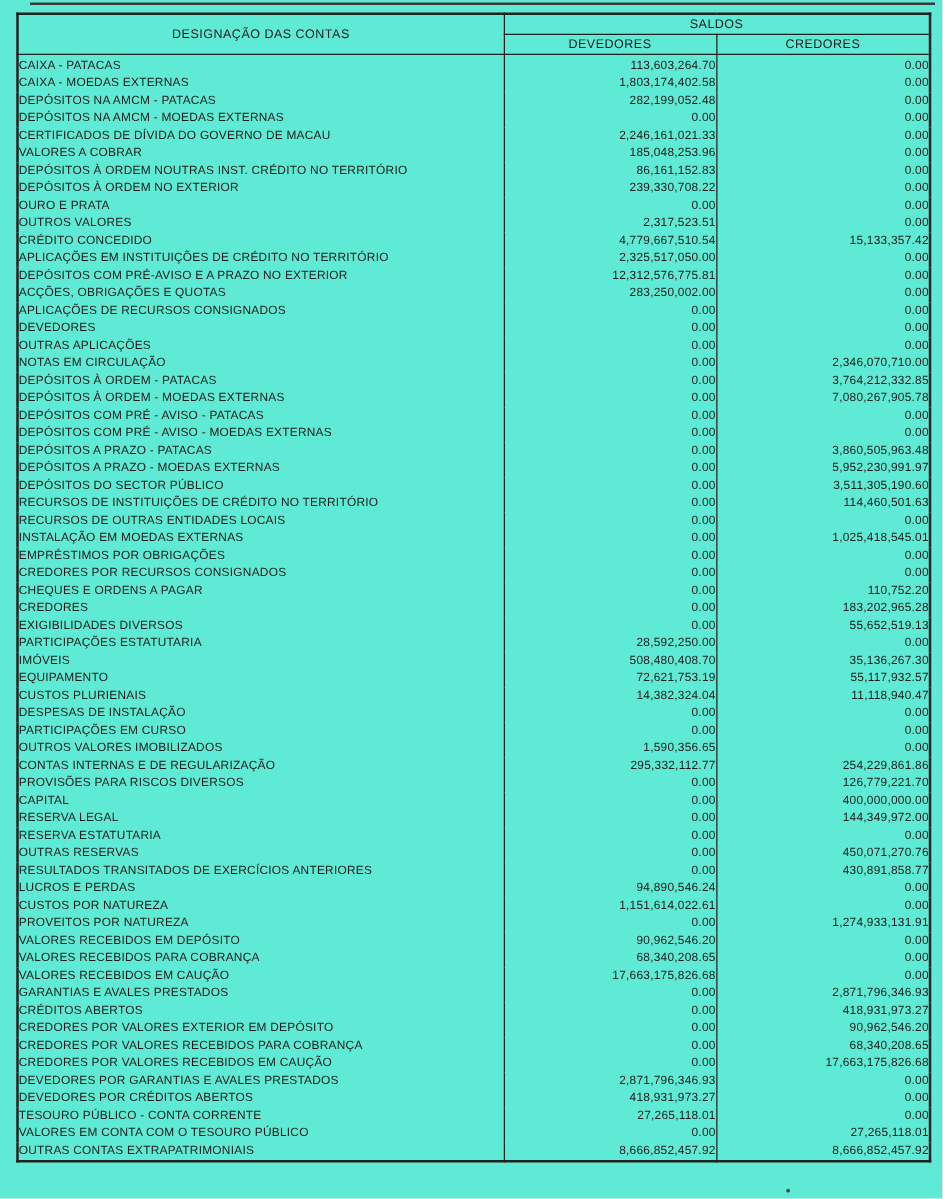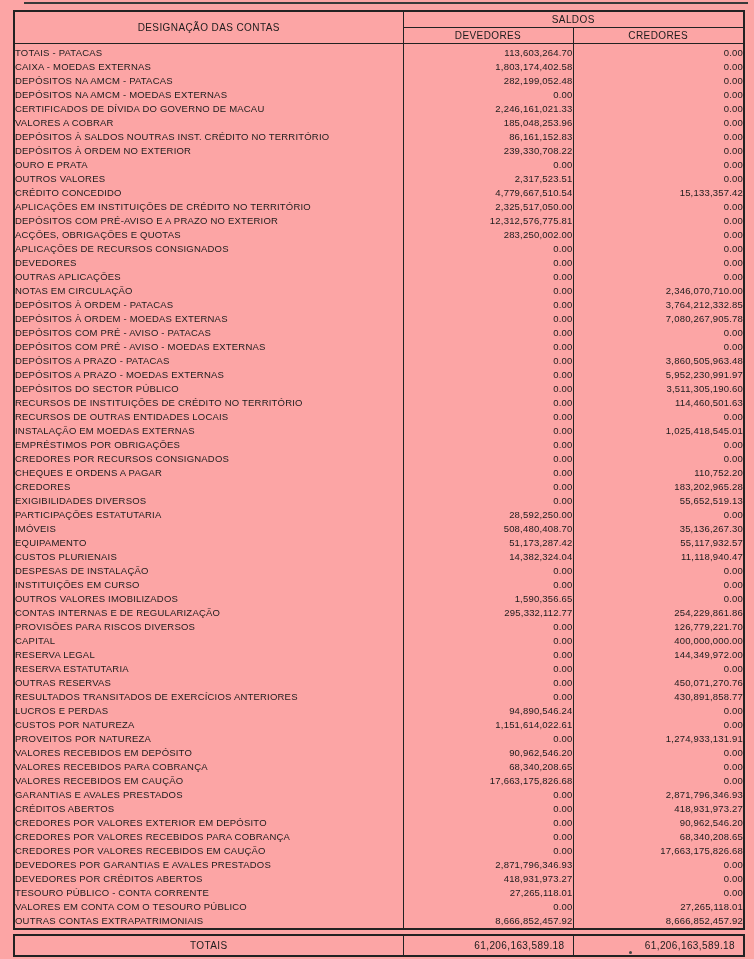--- a/index.html
+++ b/index.html
@@ -6,21 +6,21 @@
     margin: 0;
     padding: 0;
     background: #ffffff;
     font-family: "Liberation Sans", sans-serif;
     color: #1c1c1c;
   }
   .page {
     position: relative;
     width: 754px;
     height: 959px;
-    background: #fca5a5;
+    background: #5eead4;
     overflow: hidden;
   }
   .scan-line-top {
     position: absolute;
     top: 2px;
     left: 24px;
     width: 724px;
     height: 2px;
     background: #3a3a3a;
   }
@@ -125,21 +125,21 @@
           <th colspan="2">SALDOS</th>
         </tr>
         <tr>
           <th>DEVEDORES</th>
           <th>CREDORES</th>
         </tr>
       </thead>
       <tbody class="accounts">
 
       <tr>
-            <td class="td-name">TOTAIS - PATACAS</td>
+            <td class="td-name">CAIXA - PATACAS</td>
             <td class="td-dev">113,603,264.70</td>
             <td class="td-cred">0.00</td>
           </tr>
           <tr>
             <td class="td-name">CAIXA - MOEDAS EXTERNAS</td>
             <td class="td-dev">1,803,174,402.58</td>
             <td class="td-cred">0.00</td>
           </tr>
           <tr>
             <td class="td-name">DEPÓSITOS NA AMCM - PATACAS</td>
@@ -155,21 +155,21 @@
             <td class="td-name">CERTIFICADOS DE DÍVIDA DO GOVERNO DE MACAU</td>
             <td class="td-dev">2,246,161,021.33</td>
             <td class="td-cred">0.00</td>
           </tr>
           <tr>
             <td class="td-name">VALORES A COBRAR</td>
             <td class="td-dev">185,048,253.96</td>
             <td class="td-cred">0.00</td>
           </tr>
           <tr>
-            <td class="td-name">DEPÓSITOS À SALDOS NOUTRAS INST. CRÉDITO NO TERRITÓRIO</td>
+            <td class="td-name">DEPÓSITOS À ORDEM NOUTRAS INST. CRÉDITO NO TERRITÓRIO</td>
             <td class="td-dev">86,161,152.83</td>
             <td class="td-cred">0.00</td>
           </tr>
           <tr>
             <td class="td-name">DEPÓSITOS À ORDEM NO EXTERIOR</td>
             <td class="td-dev">239,330,708.22</td>
             <td class="td-cred">0.00</td>
           </tr>
           <tr>
             <td class="td-name">OURO E PRATA</td>
@@ -301,35 +301,35 @@
             <td class="td-dev">28,592,250.00</td>
             <td class="td-cred">0.00</td>
           </tr>
           <tr>
             <td class="td-name">IMÓVEIS</td>
             <td class="td-dev">508,480,408.70</td>
             <td class="td-cred">35,136,267.30</td>
           </tr>
           <tr>
             <td class="td-name">EQUIPAMENTO</td>
-            <td class="td-dev">51,173,287.42</td>
+            <td class="td-dev">72,621,753.19</td>
             <td class="td-cred">55,117,932.57</td>
           </tr>
           <tr>
             <td class="td-name">CUSTOS PLURIENAIS</td>
             <td class="td-dev">14,382,324.04</td>
             <td class="td-cred">11,118,940.47</td>
           </tr>
           <tr>
             <td class="td-name">DESPESAS DE INSTALAÇÃO</td>
             <td class="td-dev">0.00</td>
             <td class="td-cred">0.00</td>
           </tr>
           <tr>
-            <td class="td-name">INSTITUIÇÕES EM CURSO</td>
+            <td class="td-name">PARTICIPAÇÕES EM CURSO</td>
             <td class="td-dev">0.00</td>
             <td class="td-cred">0.00</td>
           </tr>
           <tr>
             <td class="td-name">OUTROS VALORES IMOBILIZADOS</td>
             <td class="td-dev">1,590,356.65</td>
             <td class="td-cred">0.00</td>
           </tr>
           <tr>
             <td class="td-name">CONTAS INTERNAS E DE REGULARIZAÇÃO</td>
@@ -442,32 +442,18 @@
             <td class="td-cred">27,265,118.01</td>
           </tr>
           <tr>
             <td class="td-name">OUTRAS CONTAS EXTRAPATRIMONIAIS</td>
             <td class="td-dev">8,666,852,457.92</td>
             <td class="td-cred">8,666,852,457.92</td>
           </tr>
         </tbody>
     </table>
 
-    <table class="doc totals">
-      <colgroup>
-        <col class="c-name">
-          <col class="c-dev">
-          <col class="c-cred">
-      </colgroup>
-      <tbody>
-        <tr>
-          <td class="t-label">TOTAIS</td>
-          <td class="t-dev">61,206,163,589.18</td>
-          <td class="t-cred">61,206,163,589.18</td>
-        </tr>
-      </tbody>
-    </table>
 
   </div>
 
   <div class="scan-dot"></div>
 
 </div>
 
 </body></html>

